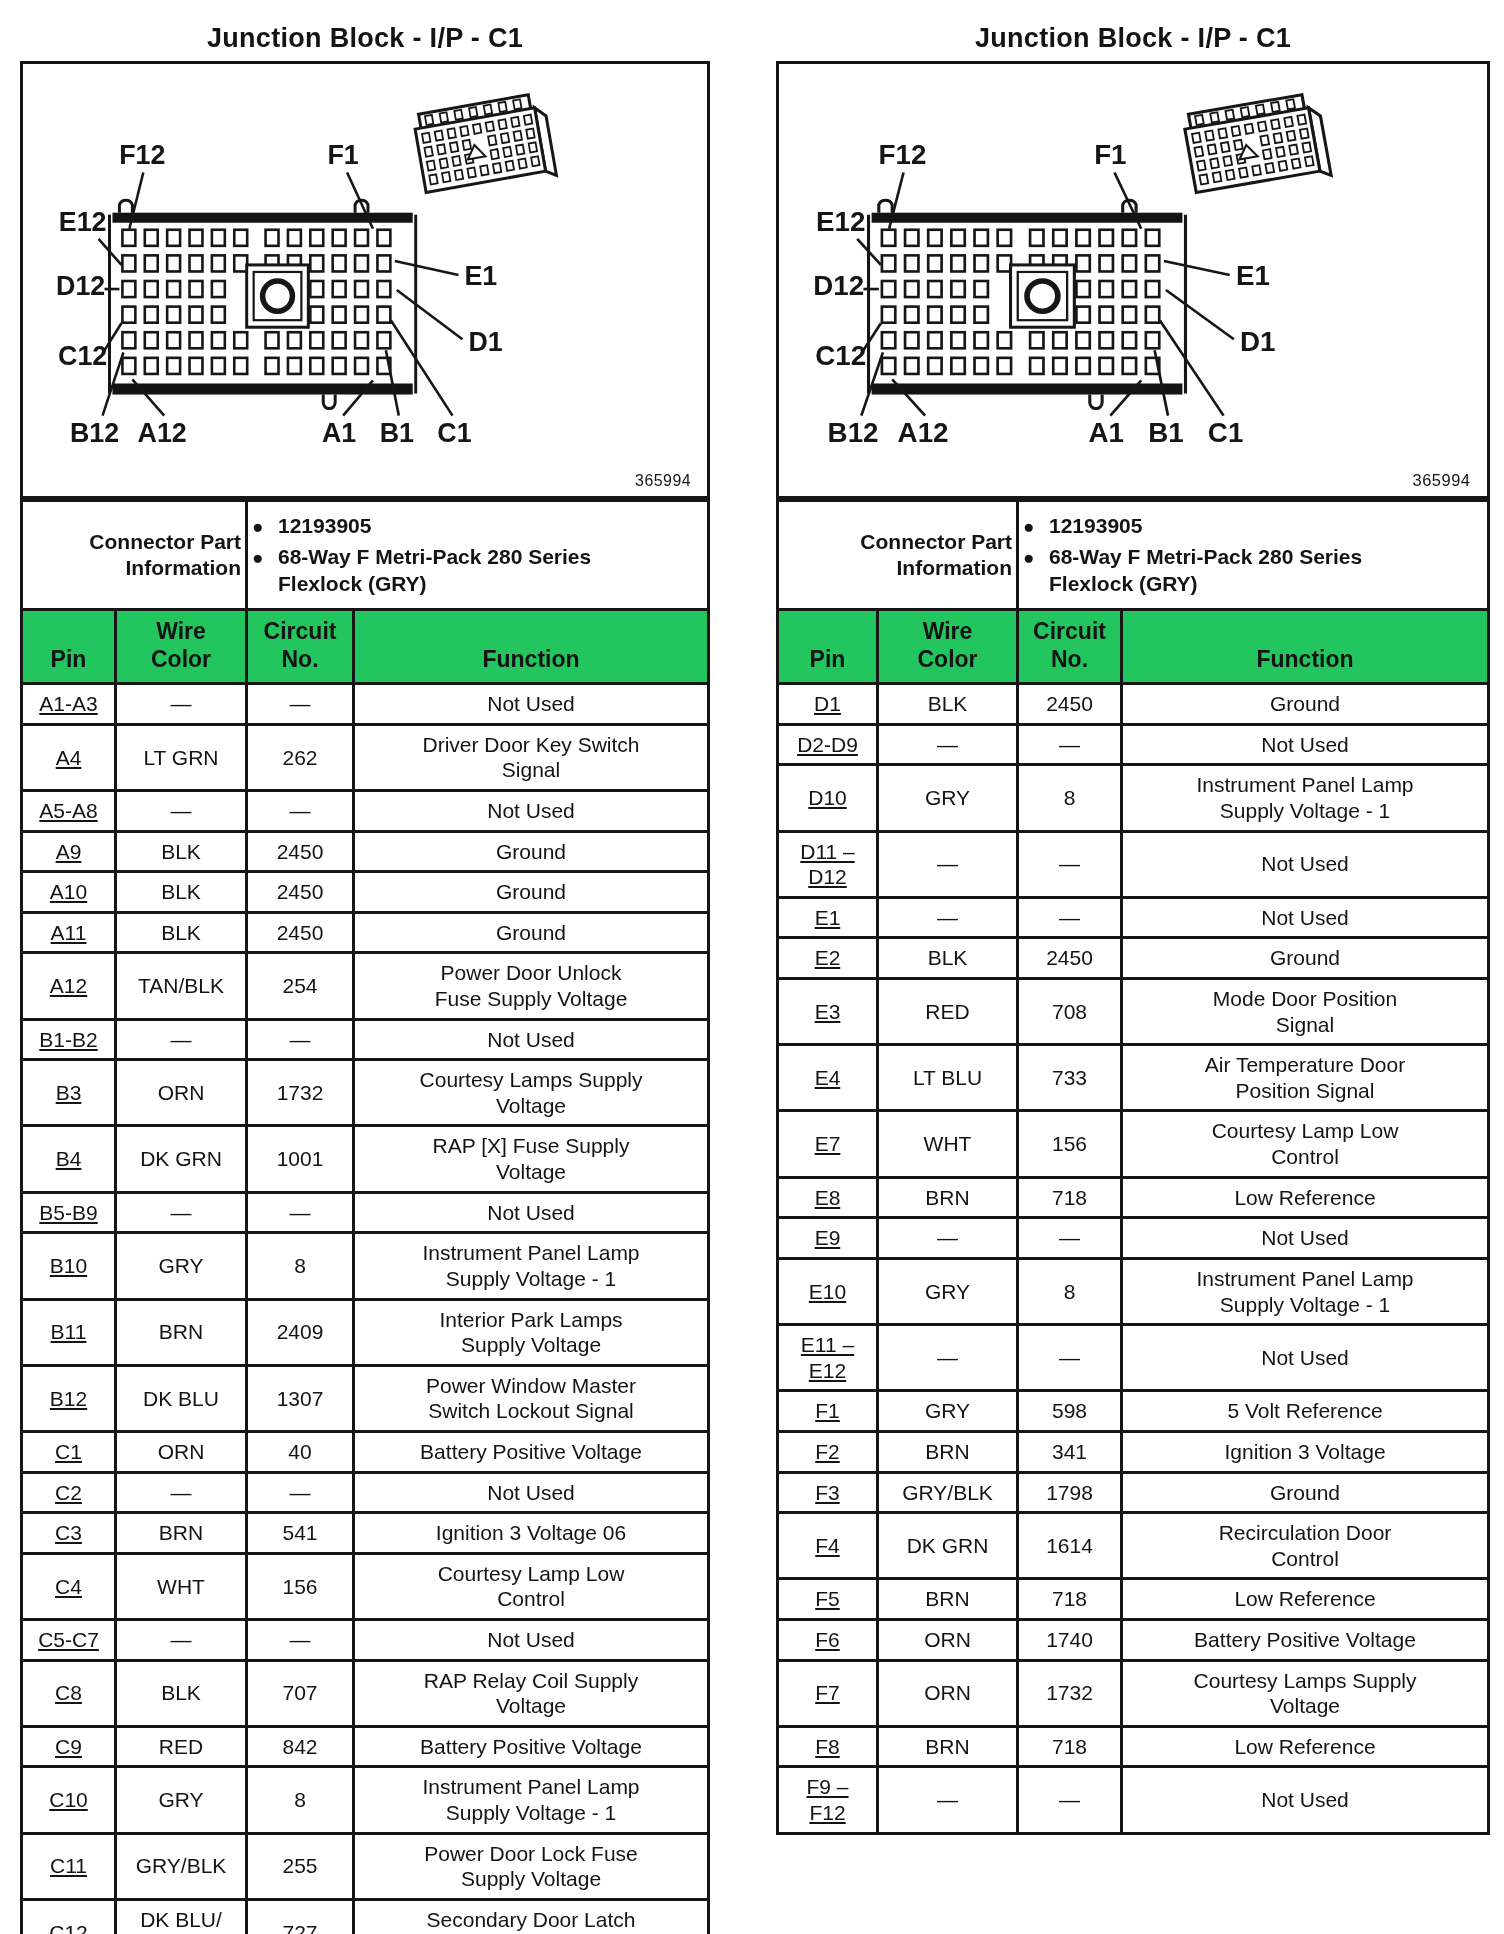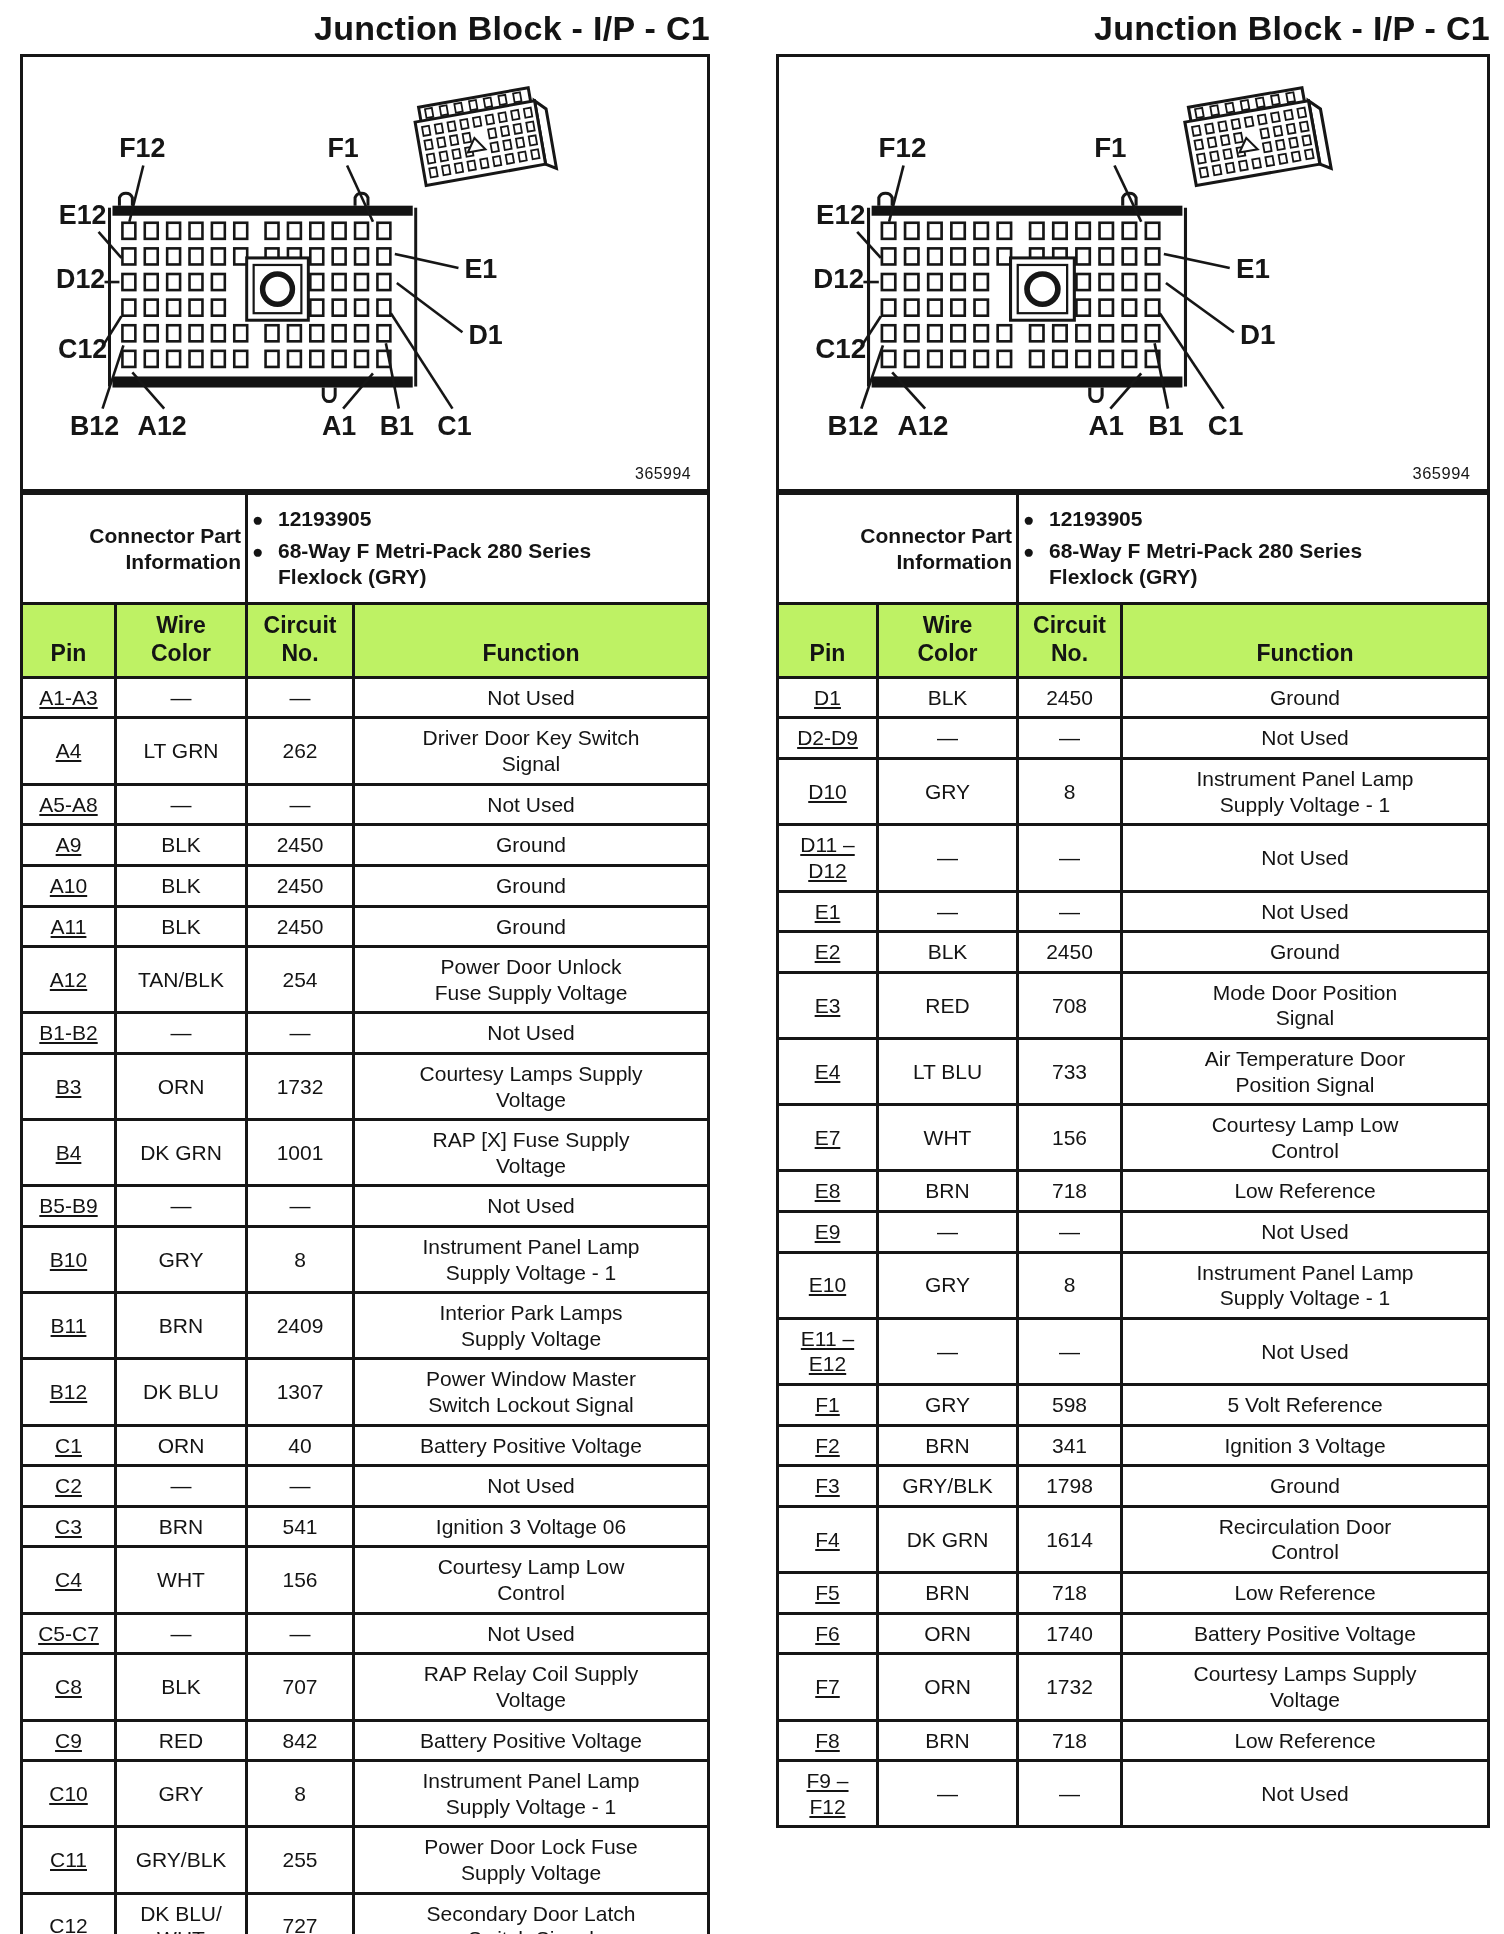--- a/index.html
+++ b/index.html
@@ -6,22 +6,22 @@
   body{
     width:1504px;height:1934px;position:relative;overflow:hidden;
     background:#ffffff;color:#141414;
     font-family:"Liberation Sans",sans-serif;
     -webkit-font-smoothing:antialiased;
   }
   .panel{position:absolute;top:4px;}
   #panel-left{left:20px;width:690px;}
   #panel-right{left:776px;width:714px;}
   .panel-title{
-    text-align:right;font-weight:bold;font-size:34px;line-height:1.1;
-    margin:6px 0 7px 0;letter-spacing:.3px;
+    text-align:center;font-weight:bold;font-size:27px;line-height:1.1;
+    margin:20px 0 7px 0;letter-spacing:.3px;
   }
   .diagram-box{border:3px solid #161616;height:432px;position:relative;background:#fff;}
   svg.diagram{width:100%;height:100%;display:block;}
   svg text{font-family:"Liberation Sans",sans-serif;font-weight:bold;font-size:27px;fill:#161616;}
   svg text.fig-num{font-size:16px;font-weight:normal;letter-spacing:.5px;}
   .leader{stroke:#161616;stroke-width:2.6;fill:none;}
   .edge{stroke:#161616;stroke-width:3;fill:none;}
   .bar{fill:#131313;}
   .hollow{fill:#ffffff;stroke:#161616;}
 
@@ -30,21 +30,21 @@
   td.info-head{
     font-weight:bold;font-size:23px;text-align:right;vertical-align:middle;
     line-height:1.28;padding:8px 14px;
   }
   td.info-bullets{font-weight:bold;font-size:23px;vertical-align:middle;padding:8px 6px 8px 16px;}
   .bullet{display:flex;align-items:flex-start;margin:5px 0;line-height:1.26;}
   .bullet .dot{width:26px;flex:0 0 26px;font-size:19px;padding-top:2px;}
   .bullet .txt{max-width:330px;}
   th.col-head{
     font-size:23px;font-weight:bold;text-align:center;vertical-align:bottom;
-    padding:6px 4px 9px 4px;white-space:pre-line;line-height:1.22;background:#bef264;
+    padding:6px 4px 9px 4px;white-space:pre-line;line-height:1.22;background:#22c55e;
   }
   table.pin-table td{font-size:21px;line-height:1.22;padding:6px 4px;vertical-align:middle;}
   td.c-pin{text-align:center;white-space:pre-line;text-decoration:underline;}
   td.c-wire{text-align:center;white-space:pre-line;}
   td.c-circuit{text-align:center;}
   td.c-func{text-align:center;padding-left:11px;padding-right:6px;white-space:pre-line;}
 </style>
 </head>
 <body>
 

